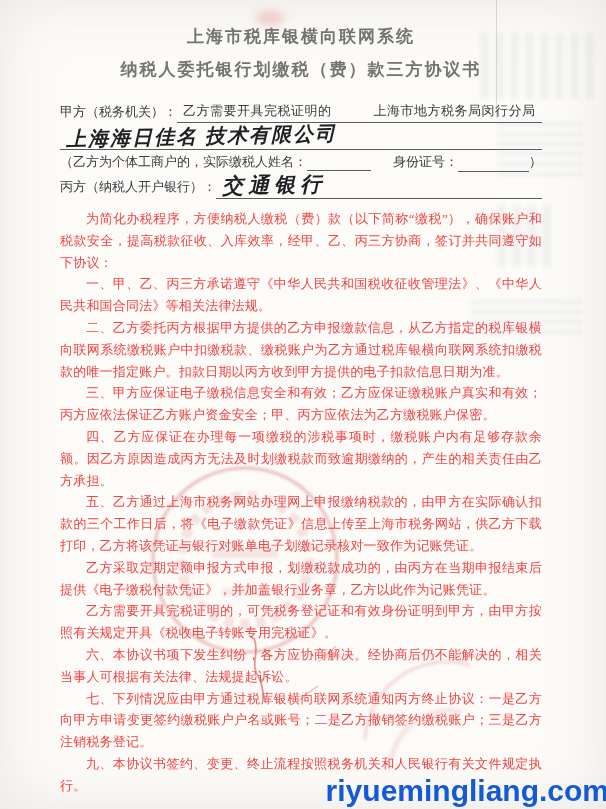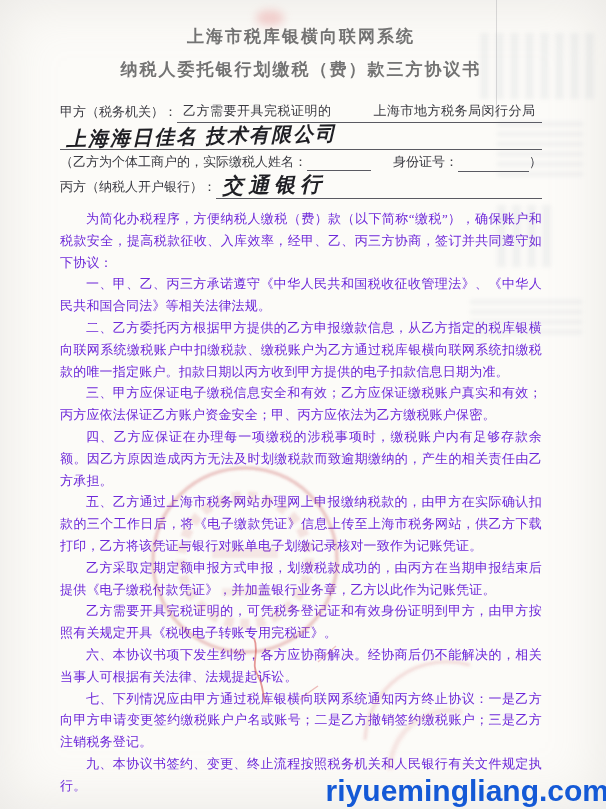--- a/index.html
+++ b/index.html
@@ -43,21 +43,21 @@
     font-style:italic;font-weight:bold;font-size:20px;
     color:#1f1f24;letter-spacing:2px;line-height:20px;
     display:inline-block;transform:rotate(-1.2deg);
     white-space:nowrap;
   }
   .row-b .uline,.row-c .uline{padding-bottom:0;}
   .paras{margin-top:9px;}
   .para{
     font-size:13px;line-height:21.8px;letter-spacing:0.2px;
     text-indent:2em;text-align:justify;word-break:break-all;
-    color:#6d28d9;
+    color:#ef4444;
   }
   .watermark{
     position:absolute;right:-3px;bottom:1px;
     font-family:"Liberation Sans","DejaVu Sans",sans-serif;
     font-weight:bold;font-size:30px;letter-spacing:0px;
     color:#1459d6;
   }
   .bleed{
     position:absolute;filter:blur(2px);opacity:0.55;
     background:repeating-linear-gradient(180deg,

